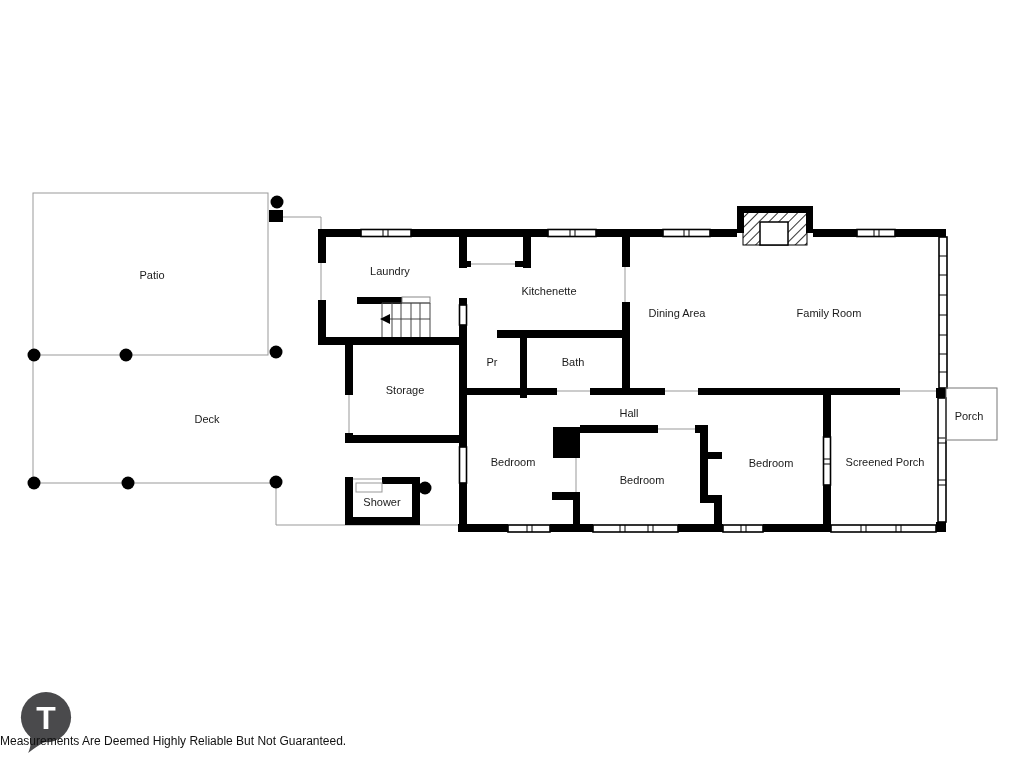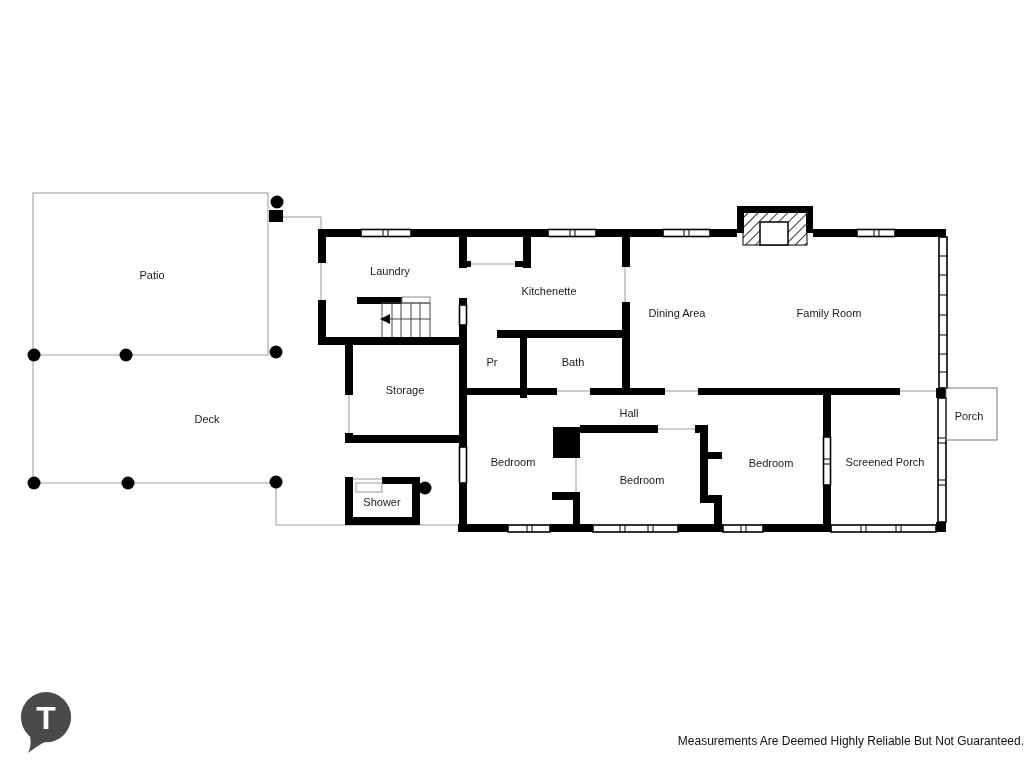--- a/index.html
+++ b/index.html
@@ -16,21 +16,21 @@
   .dot{fill:var(--wall);}
   .win{fill:#ffffff;stroke:var(--wall);stroke-width:1.6;}
   .wdiv{stroke:var(--wall);stroke-width:1;}
   .tread{stroke:#444444;stroke-width:1;fill:none;}
   .lbl{font-family:"Liberation Sans",sans-serif;font-size:11px;fill:var(--label);
        text-anchor:middle;}
   .logo{position:absolute;left:18px;top:690px;display:flex;align-items:center;gap:9px;}
   .logo-text{font-size:40px;color:var(--logo-gray);letter-spacing:0.5px;}
   .logo-letter{font-family:"Liberation Sans",sans-serif;font-size:33px;font-weight:bold;
        fill:#ffffff;text-anchor:middle;}
-  .footer{position:absolute;left:0;top:734px;width:1024px;text-align:right;
+  .footer{position:absolute;left:0;top:734px;width:1024px;text-align:left;
        font-size:12px;color:#111111;}
 </style>
 </head>
 <body>
 
 <svg class="plan-svg" width="1024" height="768" viewBox="0 0 1024 768">
   <defs>
     <pattern id="hatch" width="7" height="7" patternTransform="rotate(45)" patternUnits="userSpaceOnUse">
       <line x1="0" y1="0" x2="0" y2="7" stroke="#000000" stroke-width="1.6"></line>
     </pattern>

